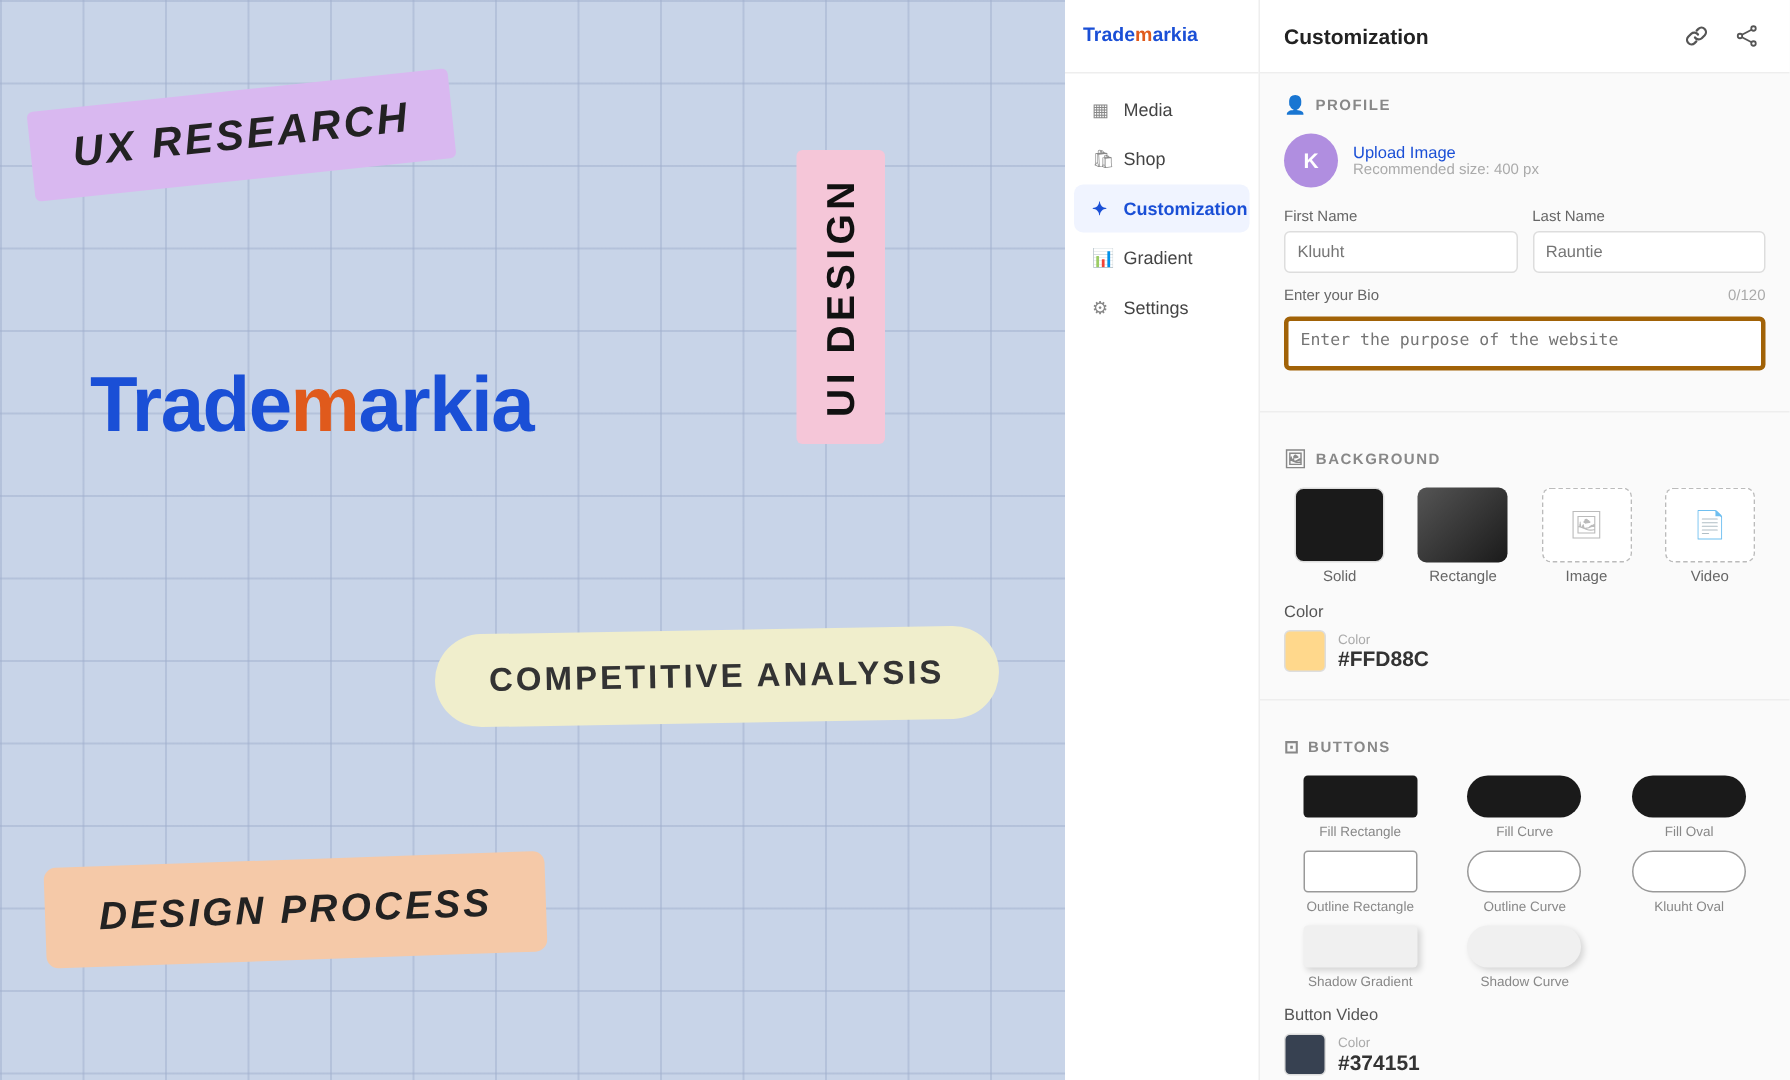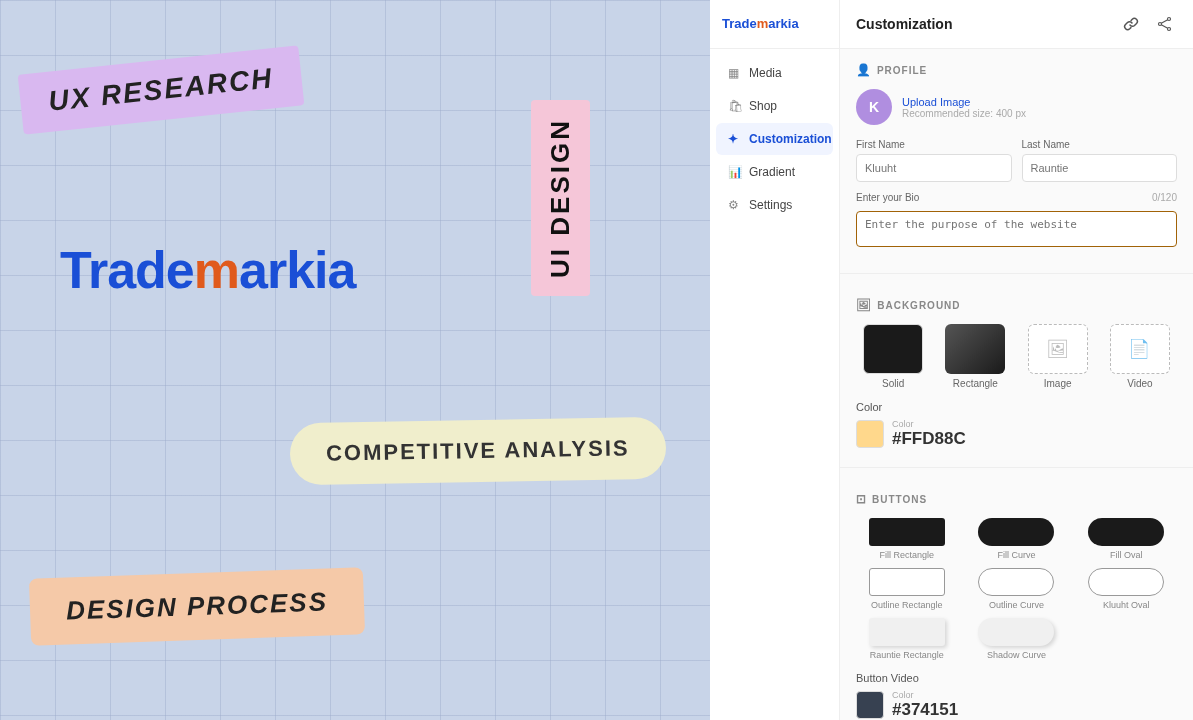--- a/index.html
+++ b/index.html
@@ -283,21 +283,21 @@
       margin-bottom: 10px;
     }
     .form-textarea-header {
       display: flex;
       justify-content: space-between;
       margin-bottom: 4px;
     }
     .form-textarea {
       width: 100%;
       height: 36px;
-      border: 1px solid #a16207;
+      border: 3px solid #a16207;
       border-radius: 4px;
       padding: 6px 8px;
       font-size: 11px;
       background: #fff;
       resize: none;
       color: #bbb;
     }
     .char-count {
       font-size: 10px;
       color: #aaa;
@@ -351,21 +351,21 @@
     }
     .color-info {
       display: flex;
       flex-direction: column;
     }
     .color-info-label {
       font-size: 9px;
       color: #aaa;
     }
     .color-hex {
-      font-size: 17px;
+      font-size: 14px;
       color: #333;
       font-weight: 600;
     }
 
     
     .buttons-grid {
       display: grid;
       grid-template-columns: repeat(3, 1fr);
       gap: 8px;
       margin-bottom: 12px;
@@ -598,21 +598,21 @@
         <div class="btn-preview-wrap">
           <div class="btn-preview btn-outline-curve"></div>
           <span class="btn-type-label">Outline Curve</span>
         </div>
         <div class="btn-preview-wrap">
           <div class="btn-preview btn-outline-oval"></div>
           <span class="btn-type-label">Kluuht Oval</span>
         </div>
         <div class="btn-preview-wrap">
           <div class="btn-preview btn-shadow-rect"></div>
-          <span class="btn-type-label">Rauntie Rectangle</span>
+          <span class="btn-type-label">Shadow Gradient</span>
         </div>
         <div class="btn-preview-wrap">
           <div class="btn-preview btn-shadow-curve"></div>
           <span class="btn-type-label">Shadow Curve</span>
         </div>
       </div>
 
       <div style="font-size:11px;color:#555;margin-bottom:6px;">Button Video</div>
       <div class="color-row" style="margin-bottom:12px;">
         <div class="color-swatch" style="background:#374151;"></div>

